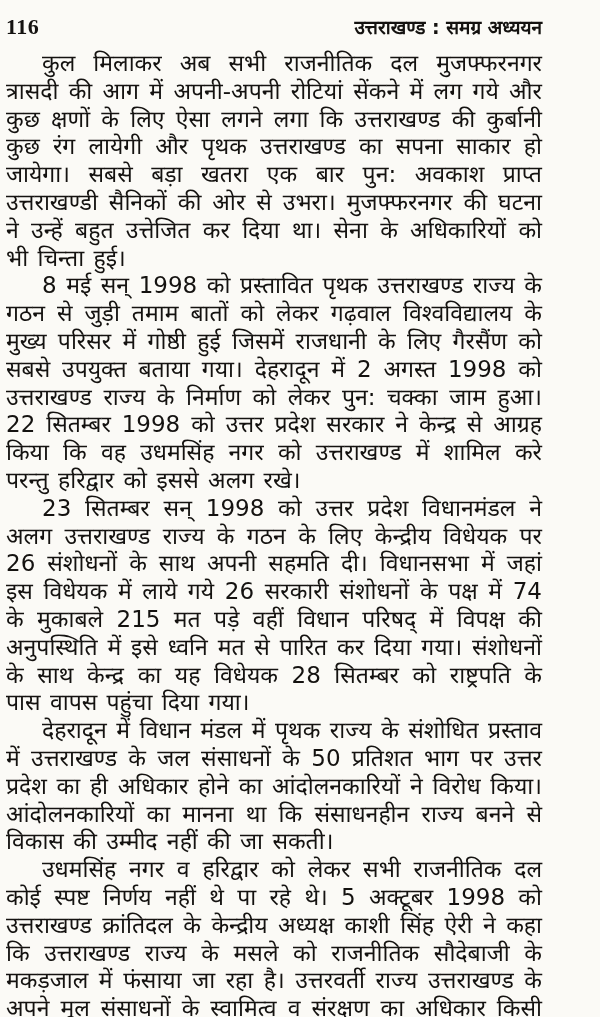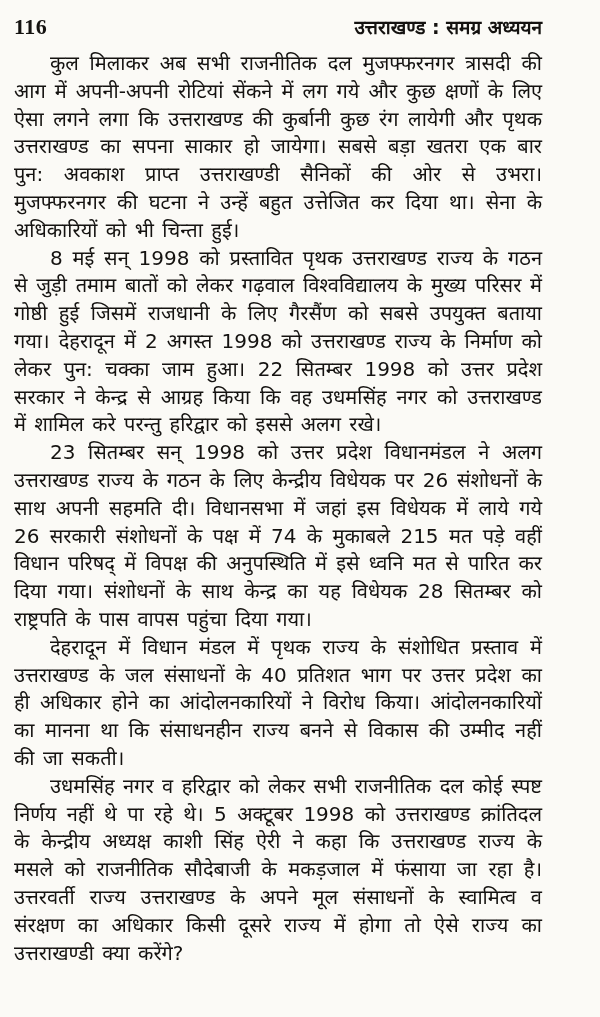--- a/index.html
+++ b/index.html
@@ -11,59 +11,59 @@
     height: 1017px;
     background: #fbfaf6;
     color: #141210;
     font-family: "DejaVu Sans", sans-serif;
     overflow: hidden;
   }
   .page {
     box-sizing: border-box;
     width: 560px;
     height: 1017px;
-    padding: 12px 18px 0 14px;
+    padding: 12px 18px 0 6px;
   }
   .header {
     display: flex;
     justify-content: space-between;
     align-items: baseline;
     margin: 2px 0 10px 0;
   }
   .page-number {
     font-family: "Liberation Serif", serif;
     font-weight: bold;
     font-size: 22px;
     letter-spacing: 0.5px;
   }
   .book-title {
     font-weight: bold;
     font-size: 19px;
     text-align: right;
   }
   .body-text p {
     margin: 0;
-    font-size: 20px;
+    font-size: 23px;
     line-height: 27.8px;
     text-align: justify;
     text-indent: 36px;
     word-spacing: 2px;
   }
 </style>
 </head>
 <body>
 
 <div class="page">
 
   <div class="header">
     <span class="page-number">116</span>
     <span class="book-title">उत्तराखण्ड : समग्र अध्ययन</span>
   </div>
 
   <div class="body-text">
     <p>कुल मिलाकर अब सभी राजनीतिक दल मुजफ्फरनगर त्रासदी की आग में अपनी-अपनी रोटियां सेंकने में लग गये और कुछ क्षणों के लिए ऐसा लगने लगा कि उत्तराखण्ड की कुर्बानी कुछ रंग लायेगी और पृथक उत्तराखण्ड का सपना साकार हो जायेगा। सबसे बड़ा खतरा एक बार पुन: अवकाश प्राप्त उत्तराखण्डी सैनिकों की ओर से उभरा। मुजफ्फरनगर की घटना ने उन्हें बहुत उत्तेजित कर दिया था। सेना के अधिकारियों को भी चिन्ता हुई।</p>
     <p>8 मई सन् 1998 को प्रस्तावित पृथक उत्तराखण्ड राज्य के गठन से जुड़ी तमाम बातों को लेकर गढ़वाल विश्वविद्यालय के मुख्य परिसर में गोष्ठी हुई जिसमें राजधानी के लिए गैरसैंण को सबसे उपयुक्त बताया गया। देहरादून में 2 अगस्त 1998 को उत्तराखण्ड राज्य के निर्माण को लेकर पुन: चक्का जाम हुआ। 22 सितम्बर 1998 को उत्तर प्रदेश सरकार ने केन्द्र से आग्रह किया कि वह उधमसिंह नगर को उत्तराखण्ड में शामिल करे परन्तु हरिद्वार को इससे अलग रखे।</p>
     <p>23 सितम्बर सन् 1998 को उत्तर प्रदेश विधानमंडल ने अलग उत्तराखण्ड राज्य के गठन के लिए केन्द्रीय विधेयक पर 26 संशोधनों के साथ अपनी सहमति दी। विधानसभा में जहां इस विधेयक में लाये गये 26 सरकारी संशोधनों के पक्ष में 74 के मुकाबले 215 मत पड़े वहीं विधान परिषद् में विपक्ष की अनुपस्थिति में इसे ध्वनि मत से पारित कर दिया गया। संशोधनों के साथ केन्द्र का यह विधेयक 28 सितम्बर को राष्ट्रपति के पास वापस पहुंचा दिया गया।</p>
-    <p>देहरादून में विधान मंडल में पृथक राज्य के संशोधित प्रस्ताव में उत्तराखण्ड के जल संसाधनों के 40 प्रतिशत भाग पर उत्तर प्रदेश का ही अधिकार होने का आंदोलनकारियों ने विरोध किया। आंदोलनकारियों का मानना था कि संसाधनहीन राज्य बनने से विकास की उम्मीद नहीं की जा सकती।</p>
+    <p>देहरादून में विधान मंडल में पृथक राज्य के संशोधित प्रस्ताव में उत्तराखण्ड के जल संसाधनों के 50 प्रतिशत भाग पर उत्तर प्रदेश का ही अधिकार होने का आंदोलनकारियों ने विरोध किया। आंदोलनकारियों का मानना था कि संसाधनहीन राज्य बनने से विकास की उम्मीद नहीं की जा सकती।</p>
     <p>उधमसिंह नगर व हरिद्वार को लेकर सभी राजनीतिक दल कोई स्पष्ट निर्णय नहीं थे पा रहे थे। 5 अक्टूबर 1998 को उत्तराखण्ड क्रांतिदल के केन्द्रीय अध्यक्ष काशी सिंह ऐरी ने कहा कि उत्तराखण्ड राज्य के मसले को राजनीतिक सौदेबाजी के मकड़जाल में फंसाया जा रहा है। उत्तरवर्ती राज्य उत्तराखण्ड के अपने मूल संसाधनों के स्वामित्व व संरक्षण का अधिकार किसी दूसरे राज्य में होगा तो ऐसे राज्य का उत्तराखण्डी क्या करेंगे?</p>
   </div>
 
 </div>
 
 </body></html>

